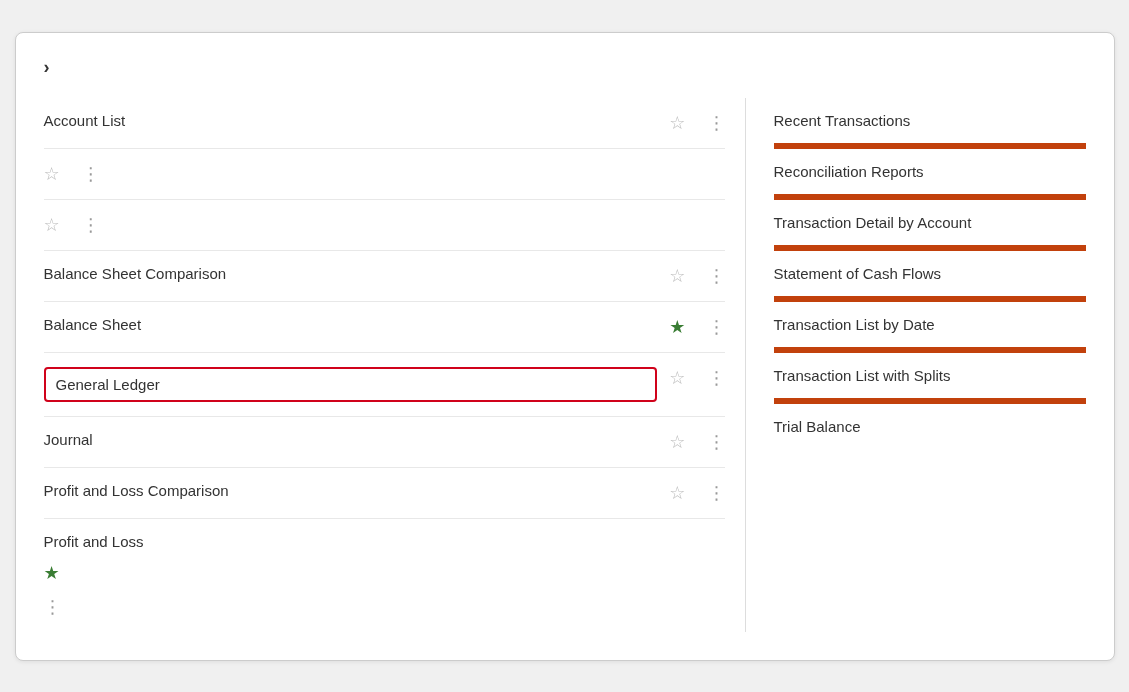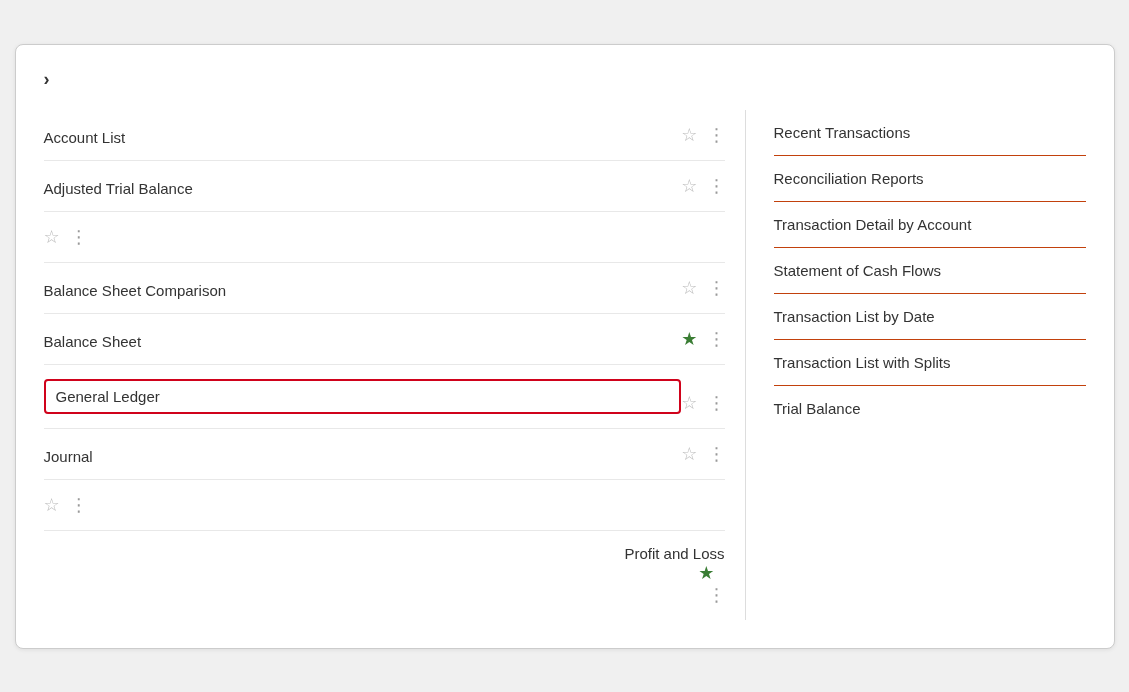--- a/index.html
+++ b/index.html
@@ -43,24 +43,25 @@
       flex: 1;
       border-right: 1px solid #ddd;
       padding-right: 20px;
     }
     .right-col {
       flex: 0 0 340px;
       padding-left: 28px;
     }
     .report-item {
       display: flex;
-      align-items: flex-end;
+      align-items: flex-start;
       padding: 14px 0;
       border-bottom: 1px solid #e8e8e8;
       cursor: pointer;
+      gap: 12px;
     }
     .report-item:last-child {
       border-bottom: none;
       flex-direction: column;
     }
     .report-name {
       flex: 1;
       font-size: 15px;
       color: #333;
     }
@@ -83,21 +84,21 @@
     }
     .more-icon {
       font-size: 18px;
       color: #999;
       cursor: pointer;
       user-select: none;
       letter-spacing: -1px;
     }
     .right-item {
       padding: 14px 0;
-      border-bottom: 1px solid #c2410c;
+      border-bottom: 6px solid #c2410c;
       font-size: 15px;
       color: #333;
       cursor: pointer;
     }
     .right-item:last-child {
       border-bottom: none;
     }
   </style>
 </head>
 <body>
@@ -108,21 +109,20 @@
     <span class="page-title"></span>
   </div>
   <div class="content">
     <div class="left-col" id="left-col">
         <div class="report-item">
           <span class="report-name">Account List</span>
           <span class="star-icon">☆</span>
           <span class="more-icon">⋮</span>
         </div>
         <div class="report-item">
-          <span class="report-name">Adjusted Trial Balance</span>
           <span class="star-icon">☆</span>
           <span class="more-icon">⋮</span>
         </div>
         <div class="report-item">
           <span class="star-icon">☆</span>
           <span class="more-icon">⋮</span>
         </div>
         <div class="report-item">
           <span class="report-name">Balance Sheet Comparison</span>
           <span class="star-icon">☆</span>
@@ -137,20 +137,21 @@
           <span class="report-name highlighted">General Ledger</span>
           <span class="star-icon">☆</span>
           <span class="more-icon">⋮</span>
         </div>
         <div class="report-item">
           <span class="report-name">Journal</span>
           <span class="star-icon">☆</span>
           <span class="more-icon">⋮</span>
         </div>
         <div class="report-item">
+          <span class="report-name">Profit and Loss Comparison</span>
           <span class="star-icon">☆</span>
           <span class="more-icon">⋮</span>
         </div>
         <div class="report-item">
           <span class="report-name">Profit and Loss</span>
           <span class="star-icon filled">★</span>
           <span class="more-icon">⋮</span>
         </div>
       </div>
     <div class="right-col" id="right-col">

